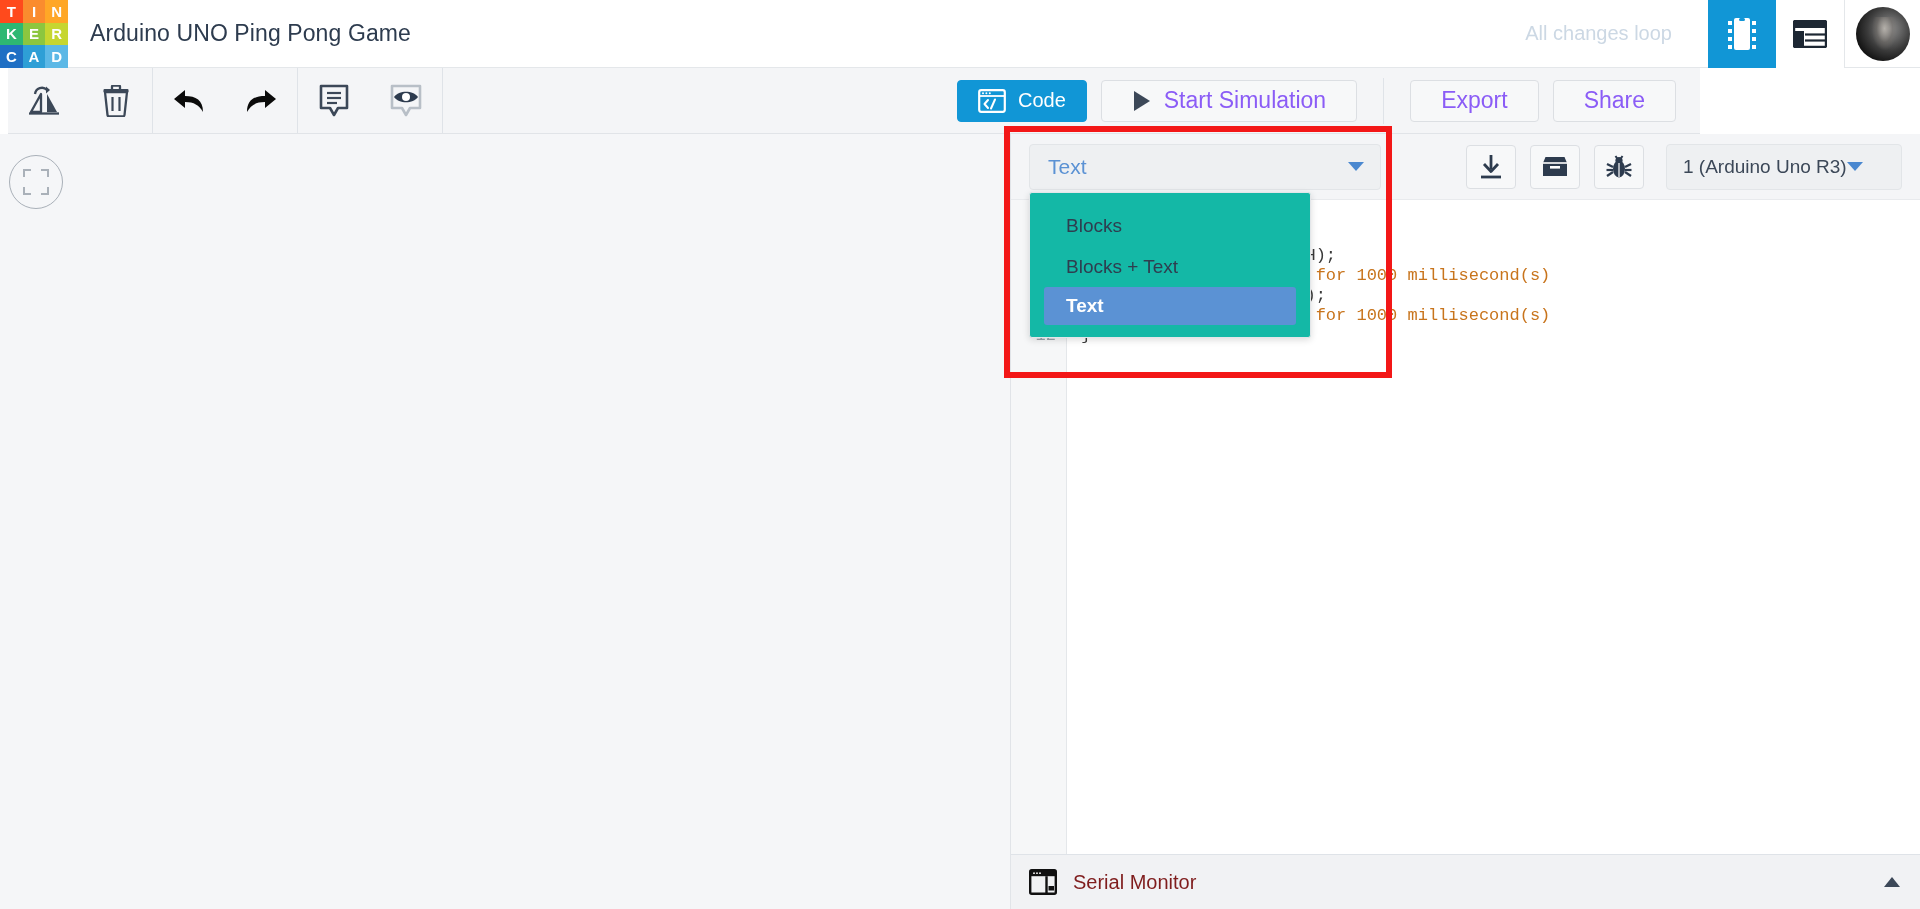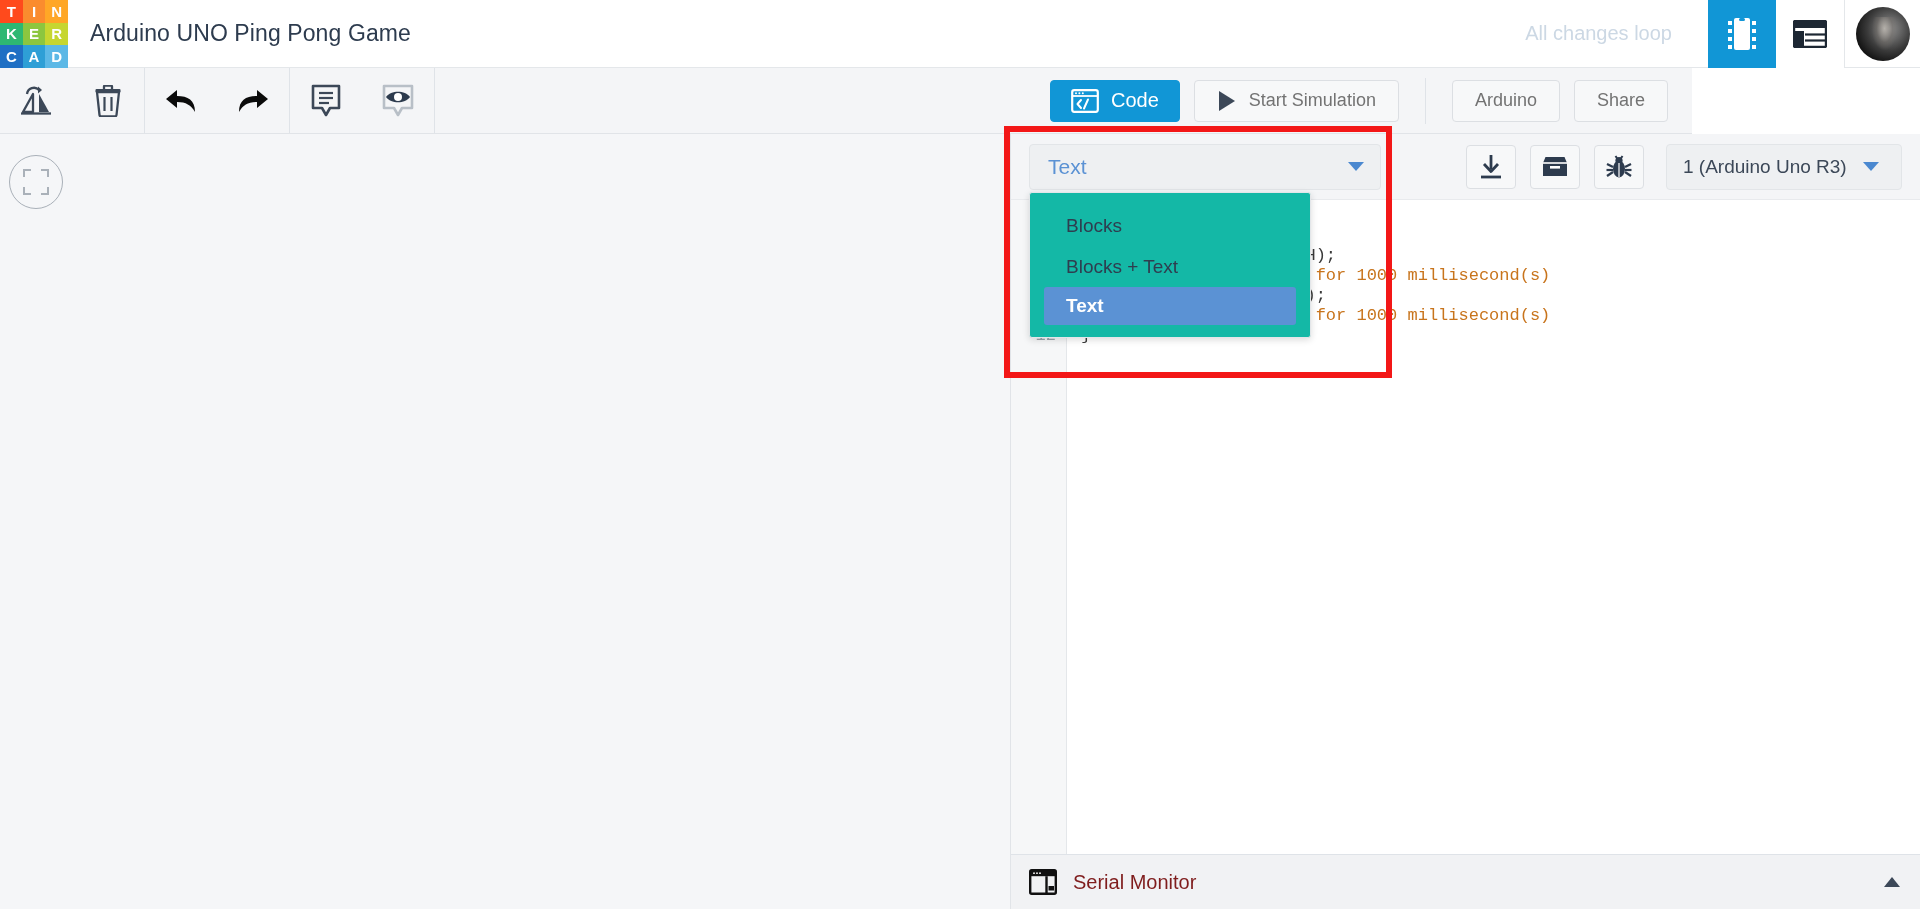--- a/index.html
+++ b/index.html
@@ -69,21 +69,21 @@
   }
   #avatar::after {
     content: "";
     position: absolute; left: 30%; top: 18%;
     width: 46%; height: 62%;
     background: radial-gradient(ellipse at 50% 35%, rgba(190,185,178,.85) 0%, rgba(120,115,110,.45) 45%, rgba(20,20,20,0) 72%);
   }
 
   
   #toolbar {
-    position: absolute; top: 68px; left: 0;
+    position: absolute; top: 68px; left: 8px;
     width: 1692px; height: 66px;
     background: #f4f5f7;
     border-bottom: 1px solid #e1e4e8;
     display: flex; align-items: stretch; text-align: right;
   }
   .tb-group {
     display: flex; align-items: center;
     border-right: 1px solid #dfe3e8;
     height: 100%;
   }
@@ -93,26 +93,26 @@
     cursor: pointer;
   }
   #toolbar-flex { flex: 1 1 auto; }
   #toolbar-right {
     display: flex; align-items: center; gap: 14px;
     padding-right: 24px;
   }
   .act-btn {
     height: 42px;
     display: flex; align-items: center; gap: 12px;
-    padding: 0 22px;
+    padding: 0 30px;
     border: 1px solid #dcdfe3;
     border-radius: 4px;
     background: #f7f8f9;
-    font-size: 18px;
-    color: #737373;
+    font-size: 23px;
+    color: #8b5cf6;
     cursor: pointer;
     white-space: nowrap;
   }
   .act-btn.primary {
     background: #1196d6;
     border-color: #1196d6;
     color: #ffffff;
     font-size: 20px;
     padding: 0 20px;
   }
@@ -183,21 +183,21 @@
     border: 1px solid #dcdfe3;
     border-radius: 4px;
     display: flex; align-items: center; justify-content: center;
     cursor: pointer;
   }
   #board-select {
     width: 236px; height: 46px;
     background: #eef0f2;
     border: 1px solid #e2e5e8;
     border-radius: 4px;
-    display: flex; align-items: center; justify-content: space-between;
+    display: flex; align-items: center; 
     padding: 0 22px 0 16px;
     margin-left: 8px;
     cursor: pointer;
   }
   #board-select-label { font-size: 19px; color: #3c4858; }
 
   
   #mode-menu {
     position: absolute;
     left: 18px; top: 58px;
@@ -448,21 +448,21 @@
         <svg width="20" height="22" viewBox="0 0 20 22">
           <path d="M2 1 L18 11 L2 21 Z" fill="#3c4858"></path>
         </svg>
       </span>
       <span>Start Simulation</span>
     </div>
 
     <div class="tb-sep"></div>
 
     <div class="act-btn">
-      <span>Arduino</span>
+      <span>Export</span>
     </div>
 
     <div class="act-btn">
       <span>Share</span>
     </div>
   </div>
 </div>
 
 <div id="canvas">
   <div id="fit-btn">

